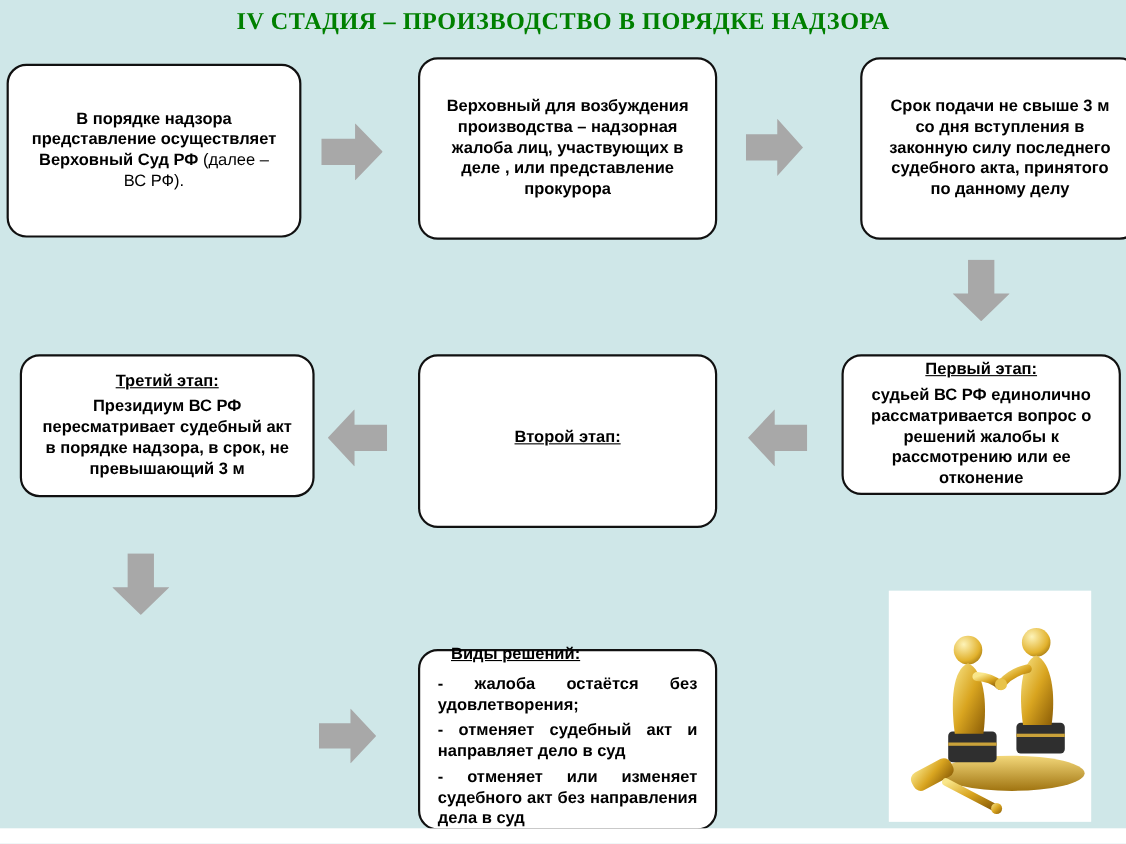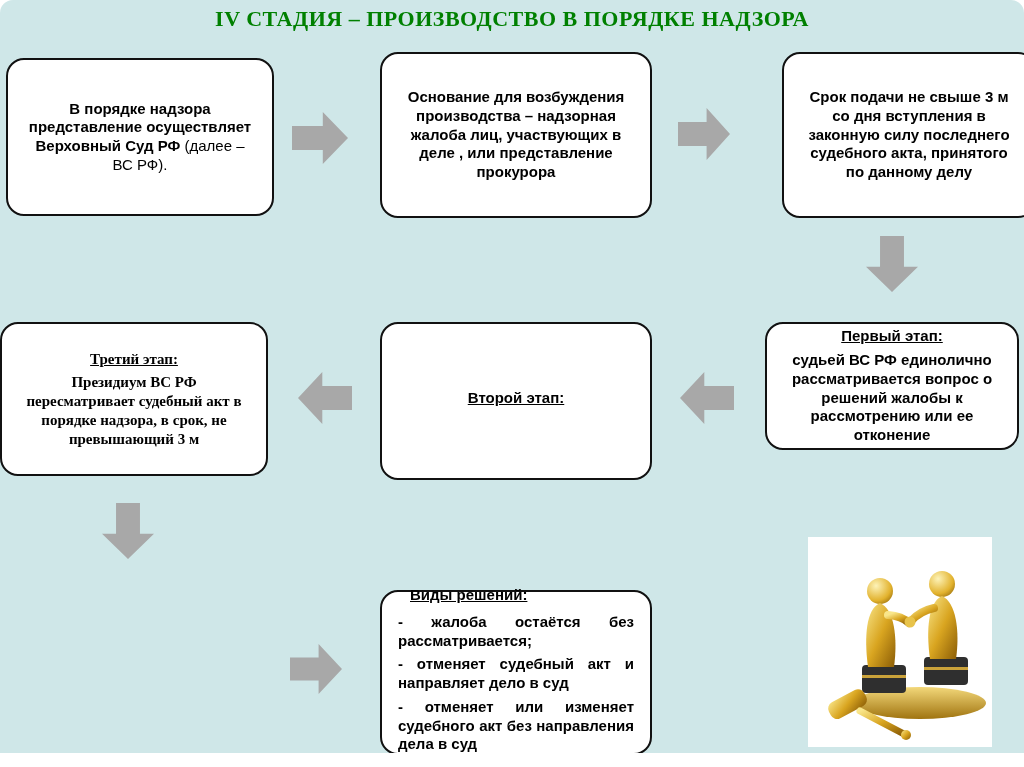--- a/index.html
+++ b/index.html
@@ -8,21 +8,20 @@
     width: 1024px;
     height: 767px;
     overflow: hidden;
     font-family: "Liberation Sans", sans-serif;
   }
   .slide {
     position: relative;
     width: 1024px;
     height: 767px;
     background: #cfe7e8;
-    border-radius: 13px;
   }
   .title {
     position: absolute;
     top: 6px;
     left: 0;
     width: 100%;
     text-align: center;
     font-family: "Liberation Serif", serif;
     font-weight: bold;
     font-size: 22px;
@@ -92,41 +91,41 @@
   #box-court   { left: 6px;   top: 58px;  width: 268px; height: 158px; }
   #arrow-r1    { left: 292px; top: 112px; width: 56px;  height: 52px; }
   #box-grounds { left: 380px; top: 52px;  width: 272px; height: 166px; }
   #arrow-r2    { left: 678px; top: 108px; width: 52px;  height: 52px; }
   #box-deadline{ left: 782px; top: 52px;  width: 254px; height: 166px; }
   #arrow-d1    { left: 866px; top: 236px; width: 52px;  height: 56px; }
   #box-stage1  { left: 765px; top: 322px; width: 254px; height: 128px; }
   #arrow-l1    { left: 680px; top: 372px; width: 54px;  height: 52px; }
   #box-stage2  { left: 380px; top: 322px; width: 272px; height: 158px; }
   #arrow-l2    { left: 298px; top: 372px; width: 54px;  height: 52px; }
-  #box-stage3  { left: 0;   top: 322px; width: 268px; height: 154px; font-family: Liberation Serif, serif; }
+  #box-stage3  { left: 18px;   top: 322px; width: 268px; height: 130px; }
   #arrow-d2    { left: 102px; top: 503px; width: 52px;  height: 56px; }
   #box-resolution { left: 6px; top: 597px; width: 268px; height: 148px; }
   #arrow-r3    { left: 290px; top: 644px; width: 52px;  height: 50px; }
   #box-decisions { left: 380px; top: 590px; width: 272px; height: 165px; }
 </style>
 </head>
 <body>
 
 <div class="slide">
 
   <div class="title">IV СТАДИЯ – ПРОИЗВОДСТВО В ПОРЯДКЕ НАДЗОРА</div>
 
   <div class="box" id="box-court">
     <div><span class="b">В порядке надзора представление осуществляет Верховный Суд РФ</span> <span class="n">(далее – ВС РФ).</span></div>
   </div>
 
   <div class="arrow arrow-right" id="arrow-r1"></div>
 
   <div class="box" id="box-grounds">
-    <div>Основание для возбуждения производства – надзорная жалоба лиц, участвующих в деле , или представление прокурора</div>
+    <div>Верховный для возбуждения производства – надзорная жалоба лиц, участвующих в деле , или представление прокурора</div>
   </div>
 
   <div class="arrow arrow-right" id="arrow-r2"></div>
 
   <div class="box" id="box-deadline">
     <div>Срок подачи  не свыше 3 м со дня вступления в законную силу последнего судебного акта, принятого по данному делу</div>
   </div>
 
   <div class="arrow arrow-down" id="arrow-d1"></div>
 
@@ -148,21 +147,21 @@
     <div>Президиум ВС РФ пересматривает судебный акт в порядке надзора, в срок, не превышающий 3 м</div>
   </div>
 
   <div class="arrow arrow-down" id="arrow-d2"></div>
 
 
   <div class="arrow arrow-right" id="arrow-r3"></div>
 
   <div class="box box-list" id="box-decisions">
     <div class="heading">Виды решений:</div>
-    <div class="item">- жалоба остаётся без рассматривается;</div>
+    <div class="item">- жалоба остаётся без удовлетворения;</div>
     <div class="item">- отменяет судебный акт и направляет дело в суд</div>
     <div class="item">- отменяет или изменяет судебного акт без направления дела в суд</div>
   </div>
 
   <div class="illustration">
     <svg width="184" height="210" viewBox="0 0 184 210" xmlns="http://www.w3.org/2000/svg">
       <defs>
         <linearGradient id="gold" x1="0" y1="0" x2="1" y2="1">
           <stop offset="0" stop-color="#f9e68a"></stop>
           <stop offset="0.5" stop-color="#d9a520"></stop>

